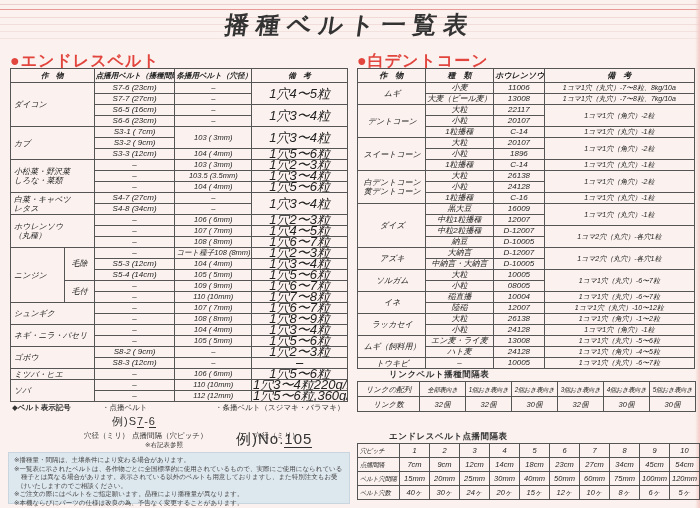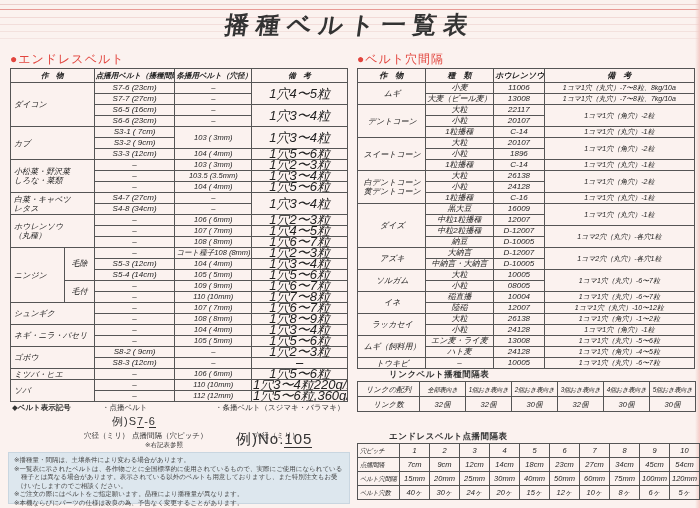--- a/index.html
+++ b/index.html
@@ -11,21 +11,21 @@
   }
   .scanline{position:absolute;left:0;right:0;height:1px;background:#eccfcc;}
   .scanline.red{background:#e89a96;}
   .edge-right{position:absolute;right:0;top:0;width:5px;height:100%;background:linear-gradient(to right,rgba(240,170,165,0),#f3c9c5);}
   .page-title{
     position:absolute;top:9px;left:0;width:100%;text-align:center;
     font-size:24px;font-weight:900;color:#333;letter-spacing:7px;
   }
   .page-title span{display:inline-block;transform:skewX(-8deg);}
   .sec-head{
-    position:absolute;top:51px;font-size:12px;font-weight:normal;color:#e2453e;letter-spacing:1px;text-align:center;
+    position:absolute;top:51px;font-size:16px;font-weight:bold;color:#e2453e;letter-spacing:1px;text-align:center;
   }
   table{border-collapse:collapse;table-layout:fixed;font-style:italic;}
   td,th{border:1px solid #555;padding:0 1px;text-align:center;white-space:nowrap;overflow:hidden;}
   th{font-weight:bold;}
   
   .t-endless{position:absolute;left:10px;top:68px;width:338px;font-size:8px;}
   .t-endless th{height:13px;font-size:7.5px;letter-spacing:0;}
   .t-endless td{height:10px;line-height:10px;}
   .t-endless td.c{text-align:left;padding-left:3px;white-space:pre-line;line-height:9px;font-size:8px;}
   .t-endless td.drill{font-size:7.5px;}
@@ -73,21 +73,21 @@
 <div class="scanline red" style="top:9px"></div>
 <div class="scanline" style="top:17px;opacity:.7"></div>
 <div class="scanline" style="top:24px;opacity:.6"></div>
 <div class="scanline" style="top:31px;opacity:.5"></div>
 <div class="scanline" style="top:38px;opacity:.4"></div>
 <div class="edge-right"></div>
 
 <div class="page-title"><span>播種ベルト一覧表</span></div>
 
 <div class="sec-head" style="left:10px">●エンドレスベルト</div>
-<div class="sec-head" style="left:357px">●ベルト穴間隔</div>
+<div class="sec-head" style="left:357px">●白デントコーン</div>
 
 <table class="t-endless">
 <colgroup>
       <col style="width:54px">
       <col style="width:29px">
       <col style="width:80px">
       <col style="width:76px">
       <col style="width:95px">
     </colgroup>
 <tbody>

